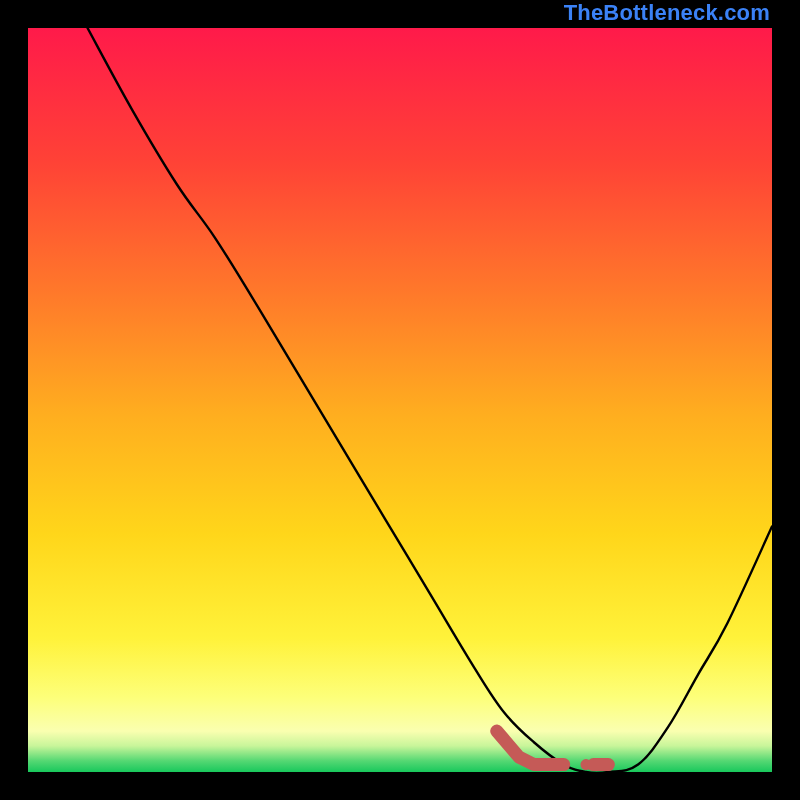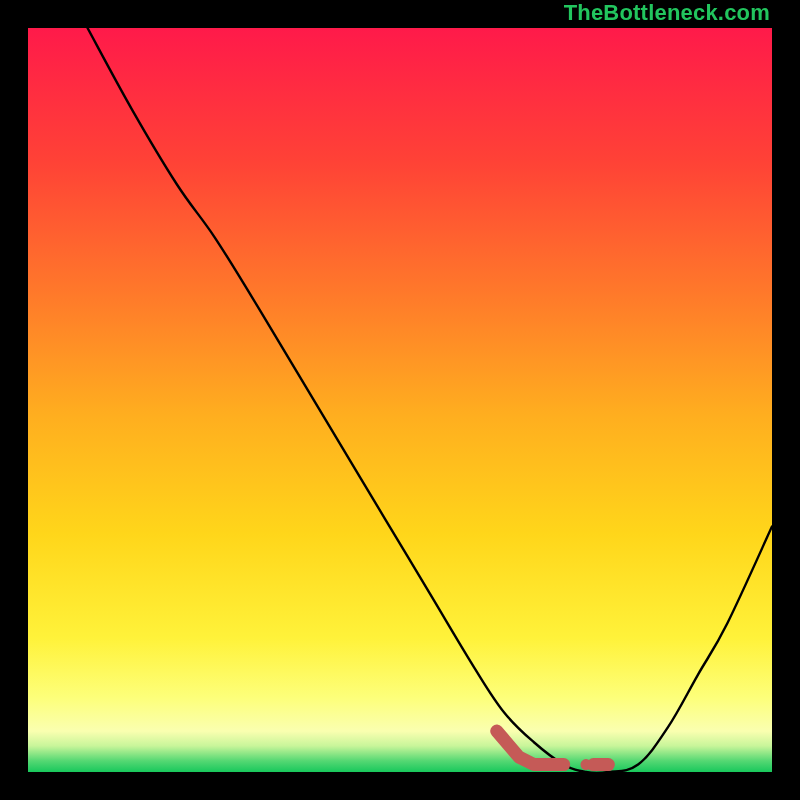--- a/index.html
+++ b/index.html
@@ -25,21 +25,21 @@
     width: 744px;
     height: 744px;
   }
   .watermark {
     position: absolute;
     top: 0;
     right: 30px;
     font-family: Arial, Helvetica, sans-serif;
     font-size: 22px;
     font-weight: 600;
-    color: #22c55e;
+    color: #3b82f6;
     letter-spacing: 0.2px;
   }
 </style>
 </head>
 <body>
 
 <div class="watermark">TheBottleneck.com</div>
 
 <div class="frame">
   <svg class="plot-area" viewBox="0 0 744 744" preserveAspectRatio="none">

